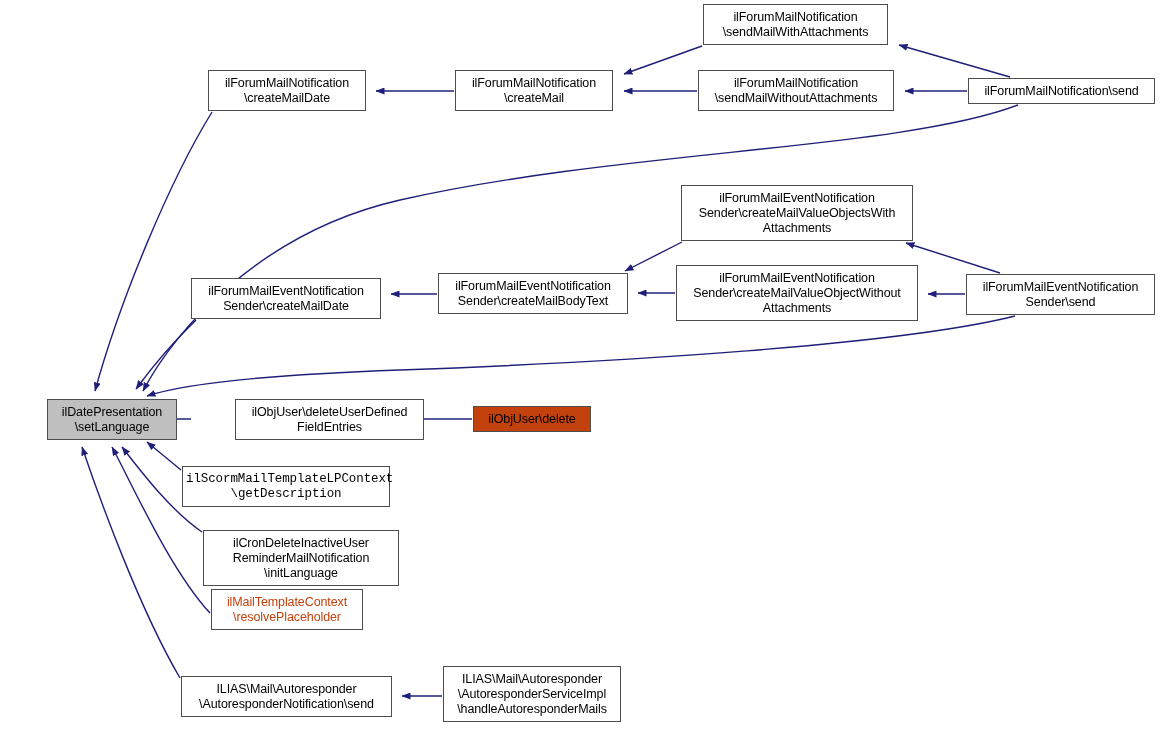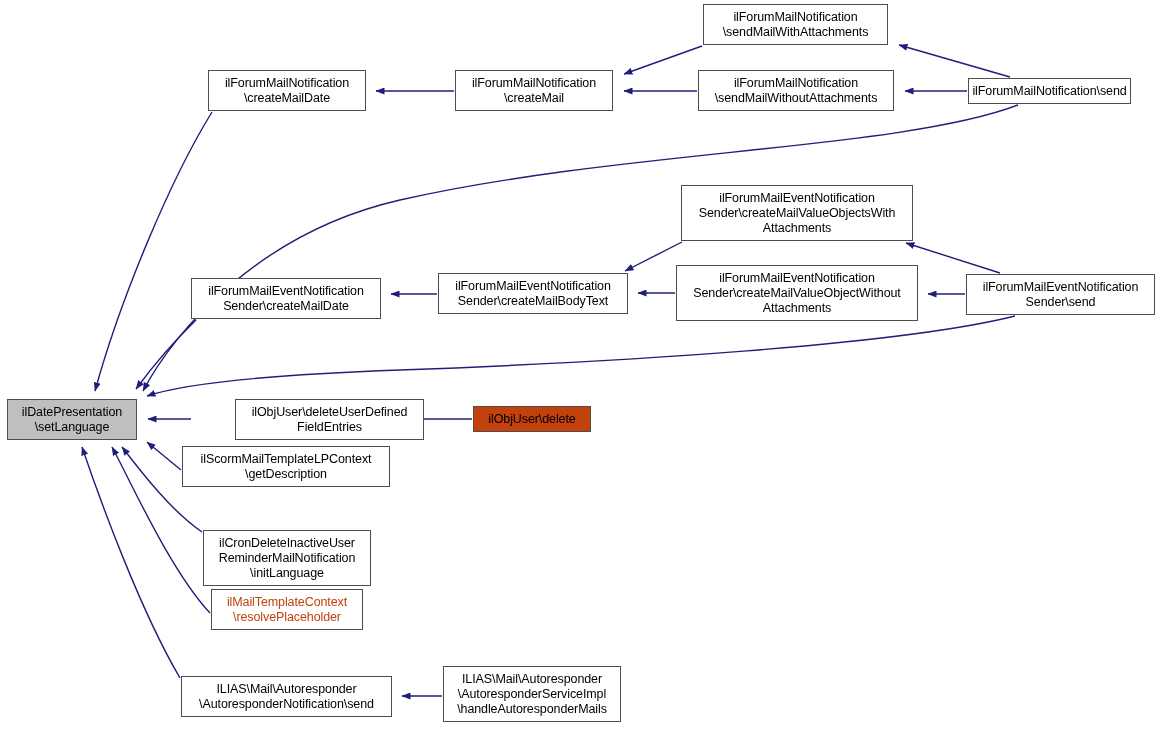--- a/index.html
+++ b/index.html
@@ -37,20 +37,21 @@
     font-size: 12.5px;
     line-height: 15px;
     letter-spacing: -0.1px;
     white-space: pre-line;
     padding: 0 3px;
     z-index: 5;
   }
   .node.current {
     background: #bfbfbf;
     border-color: #4d4d4d;
+    margin-left: 40px;
   }
   .node-label {
     display: block;
     white-space: pre-line;
     width: 100%;
   }
 </style>
 </head>
 <body>
 
@@ -113,39 +114,39 @@
       <div class="node current" style="left: 7px; top: 399px; width: 130px; height: 41px; border-color: rgb(77, 77, 77); color: rgb(0, 0, 0); background: rgb(191, 191, 191);"><span class="node-label">ilDatePresentation
 \setLanguage</span></div>
       <div class="node" style="left: 208px; top: 70px; width: 158px; height: 41px; border-color: rgb(77, 77, 77); color: rgb(0, 0, 0); background: rgb(255, 255, 255);"><span class="node-label">ilForumMailNotification
 \createMailDate</span></div>
       <div class="node" style="left: 455px; top: 70px; width: 158px; height: 41px; border-color: rgb(77, 77, 77); color: rgb(0, 0, 0); background: rgb(255, 255, 255);"><span class="node-label">ilForumMailNotification
 \createMail</span></div>
       <div class="node" style="left: 703px; top: 4px; width: 185px; height: 41px; border-color: rgb(77, 77, 77); color: rgb(0, 0, 0); background: rgb(255, 255, 255);"><span class="node-label">ilForumMailNotification
 \sendMailWithAttachments</span></div>
       <div class="node" style="left: 698px; top: 70px; width: 196px; height: 41px; border-color: rgb(77, 77, 77); color: rgb(0, 0, 0); background: rgb(255, 255, 255);"><span class="node-label">ilForumMailNotification
 \sendMailWithoutAttachments</span></div>
-      <div class="node" style="left: 968px; top: 78px; width: 163px; height: 26px; border-color: rgb(77, 77, 77); color: rgb(0, 0, 0); background: rgb(255, 255, 255);"><span class="node-label">ilForumMailNotification\send</span></div>
+      <div class="node" style="left: 968px; top: 78px; width: 187px; height: 26px; border-color: rgb(77, 77, 77); color: rgb(0, 0, 0); background: rgb(255, 255, 255);"><span class="node-label">ilForumMailNotification\send</span></div>
       <div class="node" style="left: 191px; top: 278px; width: 190px; height: 41px; border-color: rgb(77, 77, 77); color: rgb(0, 0, 0); background: rgb(255, 255, 255);"><span class="node-label">ilForumMailEventNotification
 Sender\createMailDate</span></div>
       <div class="node" style="left: 438px; top: 273px; width: 190px; height: 41px; border-color: rgb(77, 77, 77); color: rgb(0, 0, 0); background: rgb(255, 255, 255);"><span class="node-label">ilForumMailEventNotification
 Sender\createMailBodyText</span></div>
       <div class="node" style="left: 681px; top: 185px; width: 232px; height: 56px; border-color: rgb(77, 77, 77); color: rgb(0, 0, 0); background: rgb(255, 255, 255);"><span class="node-label">ilForumMailEventNotification
 Sender\createMailValueObjectsWith
 Attachments</span></div>
       <div class="node" style="left: 676px; top: 265px; width: 242px; height: 56px; border-color: rgb(77, 77, 77); color: rgb(0, 0, 0); background: rgb(255, 255, 255);"><span class="node-label">ilForumMailEventNotification
 Sender\createMailValueObjectWithout
 Attachments</span></div>
       <div class="node" style="left: 966px; top: 274px; width: 189px; height: 41px; border-color: rgb(77, 77, 77); color: rgb(0, 0, 0); background: rgb(255, 255, 255);"><span class="node-label">ilForumMailEventNotification
 Sender\send</span></div>
       <div class="node" style="left: 192px; top: 399px; width: 189px; height: 41px; border-color: rgb(77, 77, 77); color: rgb(0, 0, 0); background: rgb(255, 255, 255); margin-left: 43px;"><span class="node-label">ilObjUser\deleteUserDefined
 FieldEntries</span></div>
       <div class="node" style="left: 473px; top: 406px; width: 118px; height: 26px; border-color: rgb(77, 77, 77); color: rgb(0, 0, 0); background: #c2410c;"><span class="node-label">ilObjUser\delete</span></div>
-      <div class="node" style="left: 182px; top: 446px; width: 208px; height: 41px; border-color: rgb(77, 77, 77); color: rgb(0, 0, 0); background: rgb(255, 255, 255);"><span class="node-label">ilScormMailTemplateLPContext
+      <div class="node" style="left: 182px; top: 466px; width: 208px; height: 41px; border-color: rgb(77, 77, 77); color: rgb(0, 0, 0); background: rgb(255, 255, 255); font-family: Liberation Mono, monospace;"><span class="node-label">ilScormMailTemplateLPContext
 \getDescription</span></div>
-      <div class="node" style="left: 203px; top: 530px; width: 168px; height: 56px; border-color: rgb(77, 77, 77); color: rgb(0, 0, 0); background: rgb(255, 255, 255);"><span class="node-label">ilCronDeleteInactiveUser
+      <div class="node" style="left: 203px; top: 530px; width: 196px; height: 56px; border-color: rgb(77, 77, 77); color: rgb(0, 0, 0); background: rgb(255, 255, 255);"><span class="node-label">ilCronDeleteInactiveUser
 ReminderMailNotification
 \initLanguage</span></div>
       <div class="node" style="left: 211px; top: 589px; width: 152px; height: 41px; border-color: rgb(77, 77, 77); color: #c2410c; background: rgb(255, 255, 255);"><span class="node-label">ilMailTemplateContext
 \resolvePlaceholder</span></div>
       <div class="node" style="left: 181px; top: 676px; width: 211px; height: 41px; border-color: rgb(77, 77, 77); color: rgb(0, 0, 0); background: rgb(255, 255, 255);"><span class="node-label">ILIAS\Mail\Autoresponder
 \AutoresponderNotification\send</span></div>
       <div class="node" style="left: 443px; top: 666px; width: 178px; height: 56px; border-color: rgb(77, 77, 77); color: rgb(0, 0, 0); background: rgb(255, 255, 255);"><span class="node-label">ILIAS\Mail\Autoresponder
 \AutoresponderServiceImpl
 \handleAutoresponderMails</span></div>
     </div>

